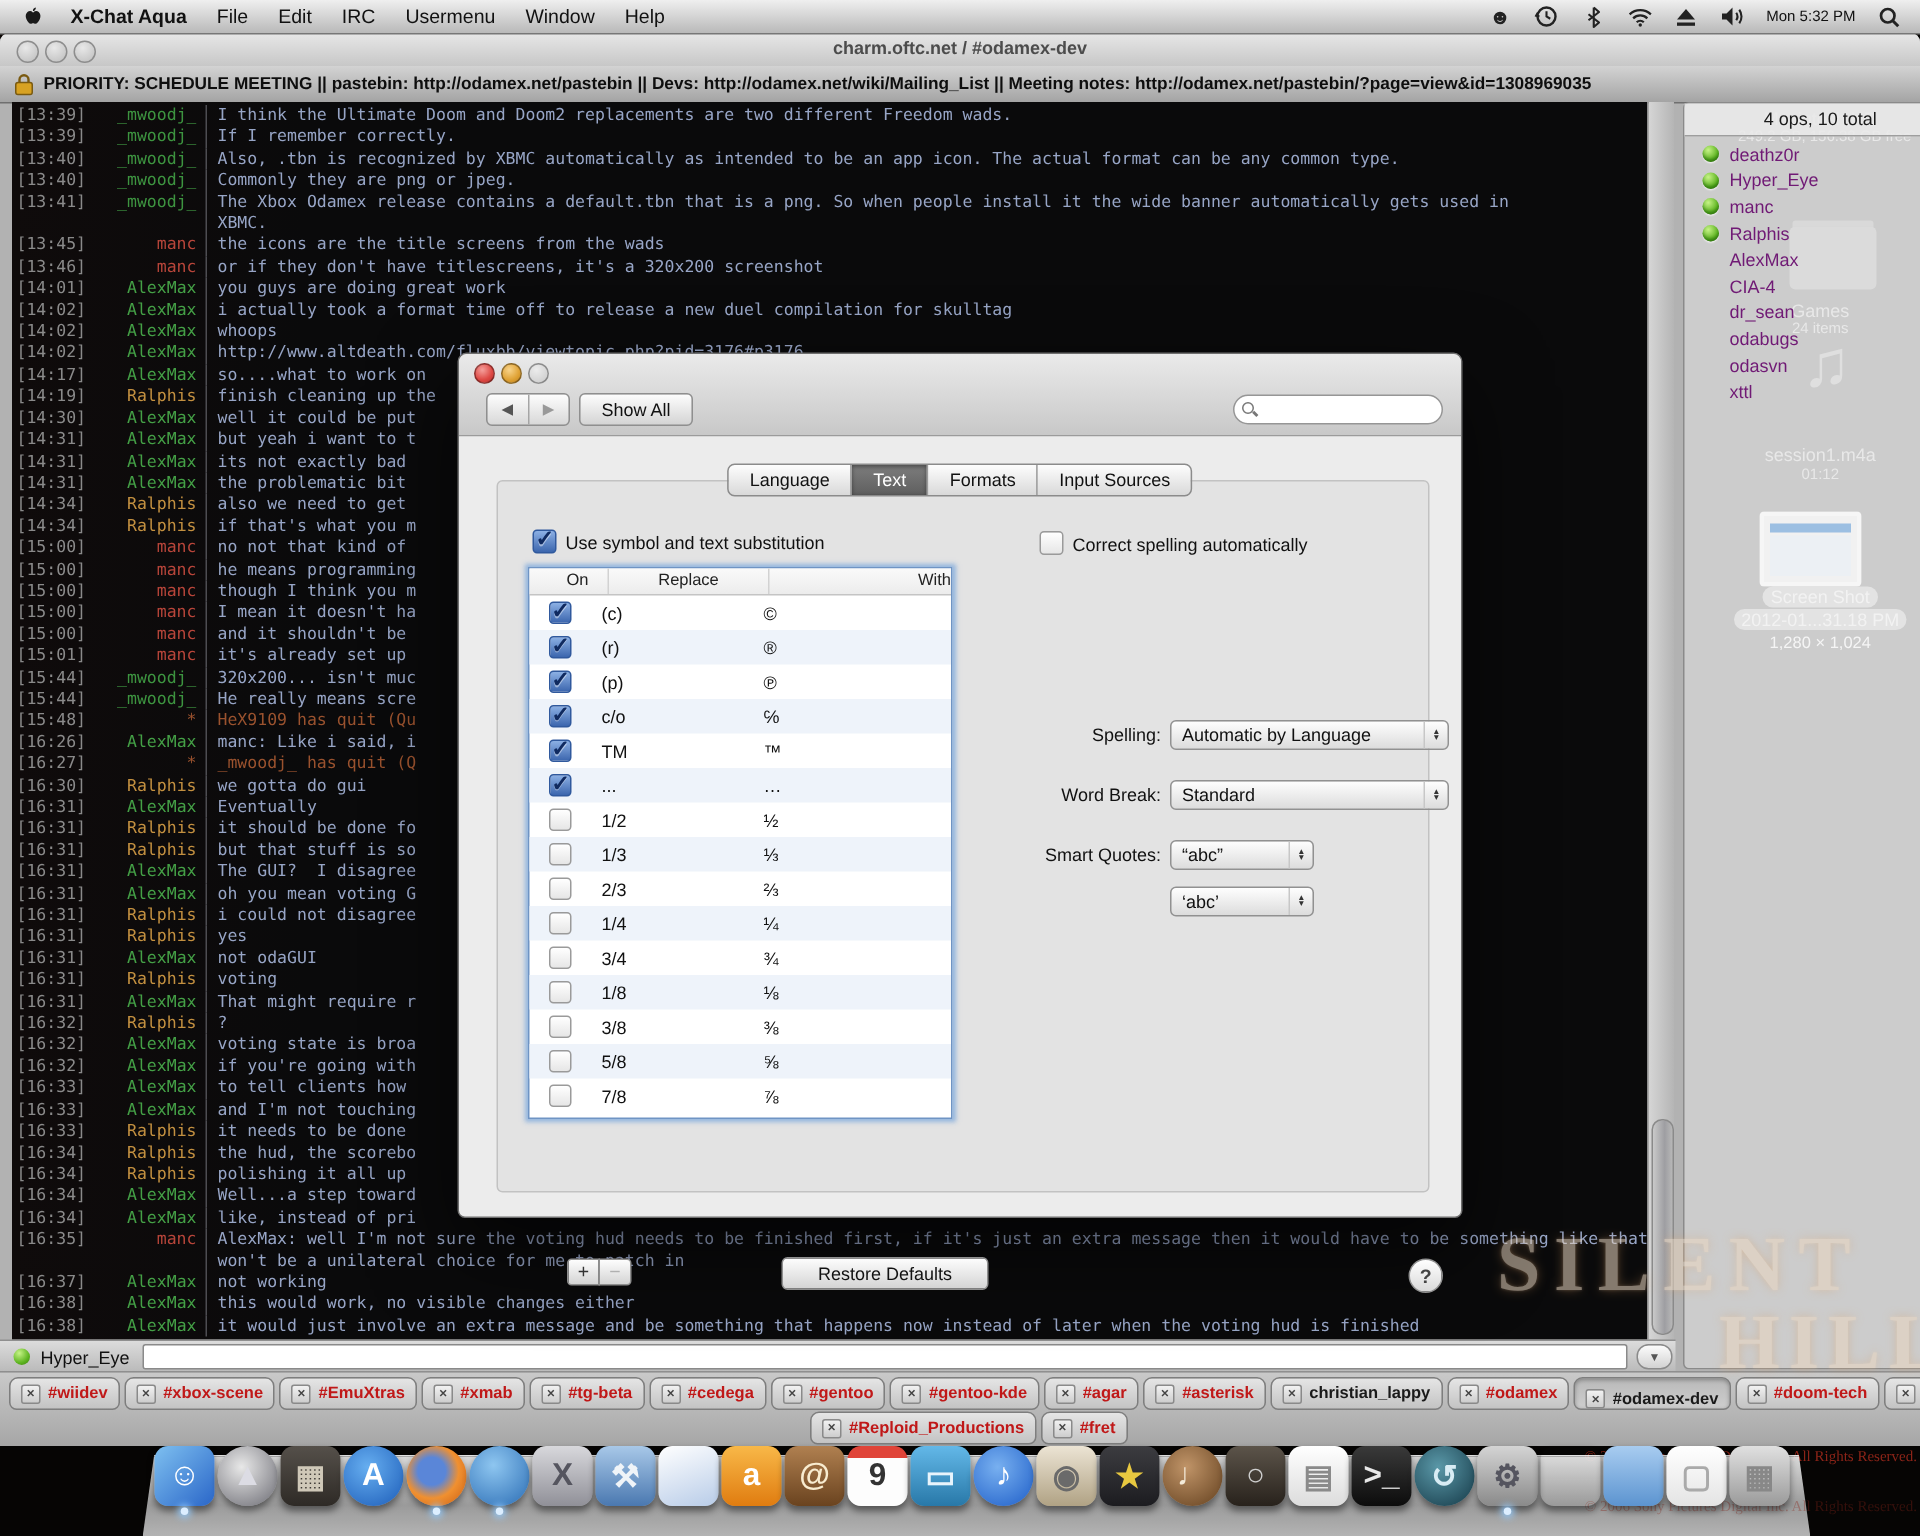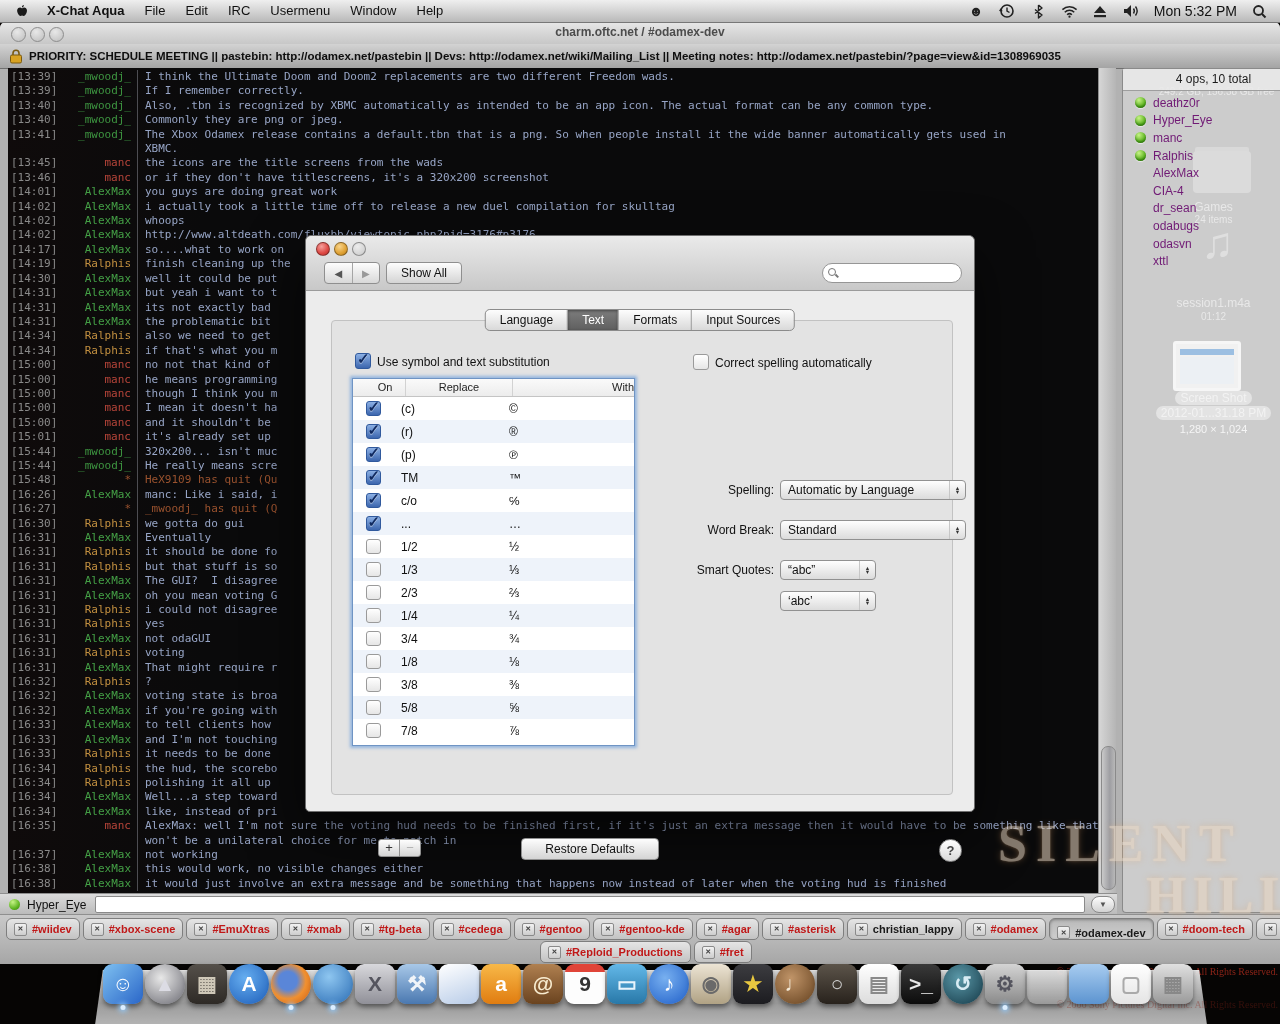--- a/index.html
+++ b/index.html
@@ -24,21 +24,21 @@
 
   
   #menubar{position:absolute;left:0;top:0;width:1280px;height:22px;z-index:40;
     background:linear-gradient(#efefef,#b9b9b9);border-bottom:1px solid #777;
     display:flex;align-items:center;font-size:13px;color:#111;}
   #menubar .mitem{padding:0 10px;line-height:22px;}
   #menubar .mitem.bold{font-weight:bold;}
   #apple-glyph{width:15px;height:15px;margin:0 8px 0 14px;display:inline-block;}
   #menu-right{margin-left:auto;display:flex;align-items:center;gap:14px;padding-right:12px;}
   #menu-right .sicon{width:17px;height:17px;display:flex;align-items:center;justify-content:center;color:#222;}
-  #menu-clock{font-size:14px;color:#111;}
+  #menu-clock{font-size:10px;color:#111;}
 
   
   #mainwin{position:absolute;left:0;top:22px;width:1280px;height:941px;z-index:1;
     background:#b2b2b2;border-radius:6px 6px 0 0;}
   #titlebar{position:absolute;left:0;top:0;width:100%;height:22px;
     background:linear-gradient(#e7e7e7,#c7c7c7);border-radius:6px 6px 0 0;
     border-bottom:1px solid #9a9a9a;}
   #titlebar .tl{position:absolute;top:4.5px;width:13px;height:13px;border-radius:50%;
     background:radial-gradient(circle at 40% 30%,#e8e8e8,#bdbdbd);border:1px solid #8d8d8d;}
   #win-title{position:absolute;left:0;right:0;top:3px;text-align:center;
@@ -362,21 +362,21 @@
 
           <div class="crow">
             <span class="ct">[14:01]</span>
             <span class="cn" style="color: rgb(68, 160, 70);">AlexMax</span>
             <span class="cm">you guys are doing great work</span>
           </div>
 
           <div class="crow">
             <span class="ct">[14:02]</span>
             <span class="cn" style="color: rgb(68, 160, 70);">AlexMax</span>
-            <span class="cm">i actually took a little time off to release a new duel compilation for skulltag</span>
+            <span class="cm">i actually took a format time off to release a new duel compilation for skulltag</span>
           </div>
 
           <div class="crow">
             <span class="ct">[14:02]</span>
             <span class="cn" style="color: rgb(68, 160, 70);">AlexMax</span>
             <span class="cm">whoops</span>
           </div>
 
           <div class="crow">
             <span class="ct">[14:02]</span>
@@ -888,28 +888,28 @@
             </div>
 
             <div class="srow">
               <span class="sc"><span class="cb on"></span></span>
               <span class="sr">(p)</span>
               <span class="sw">℗</span>
             </div>
 
             <div class="srow">
               <span class="sc"><span class="cb on"></span></span>
+              <span class="sr">c/o</span>
+              <span class="sw">℅</span>
+            </div>
+
+            <div class="srow">
+              <span class="sc"><span class="cb on"></span></span>
               <span class="sr">TM</span>
               <span class="sw">™</span>
-            </div>
-
-            <div class="srow">
-              <span class="sc"><span class="cb on"></span></span>
-              <span class="sr">c/o</span>
-              <span class="sw">℅</span>
             </div>
 
             <div class="srow">
               <span class="sc"><span class="cb on"></span></span>
               <span class="sr">...</span>
               <span class="sw">…</span>
             </div>
 
             <div class="srow">
               <span class="sc"><span class="cb"></span></span>

